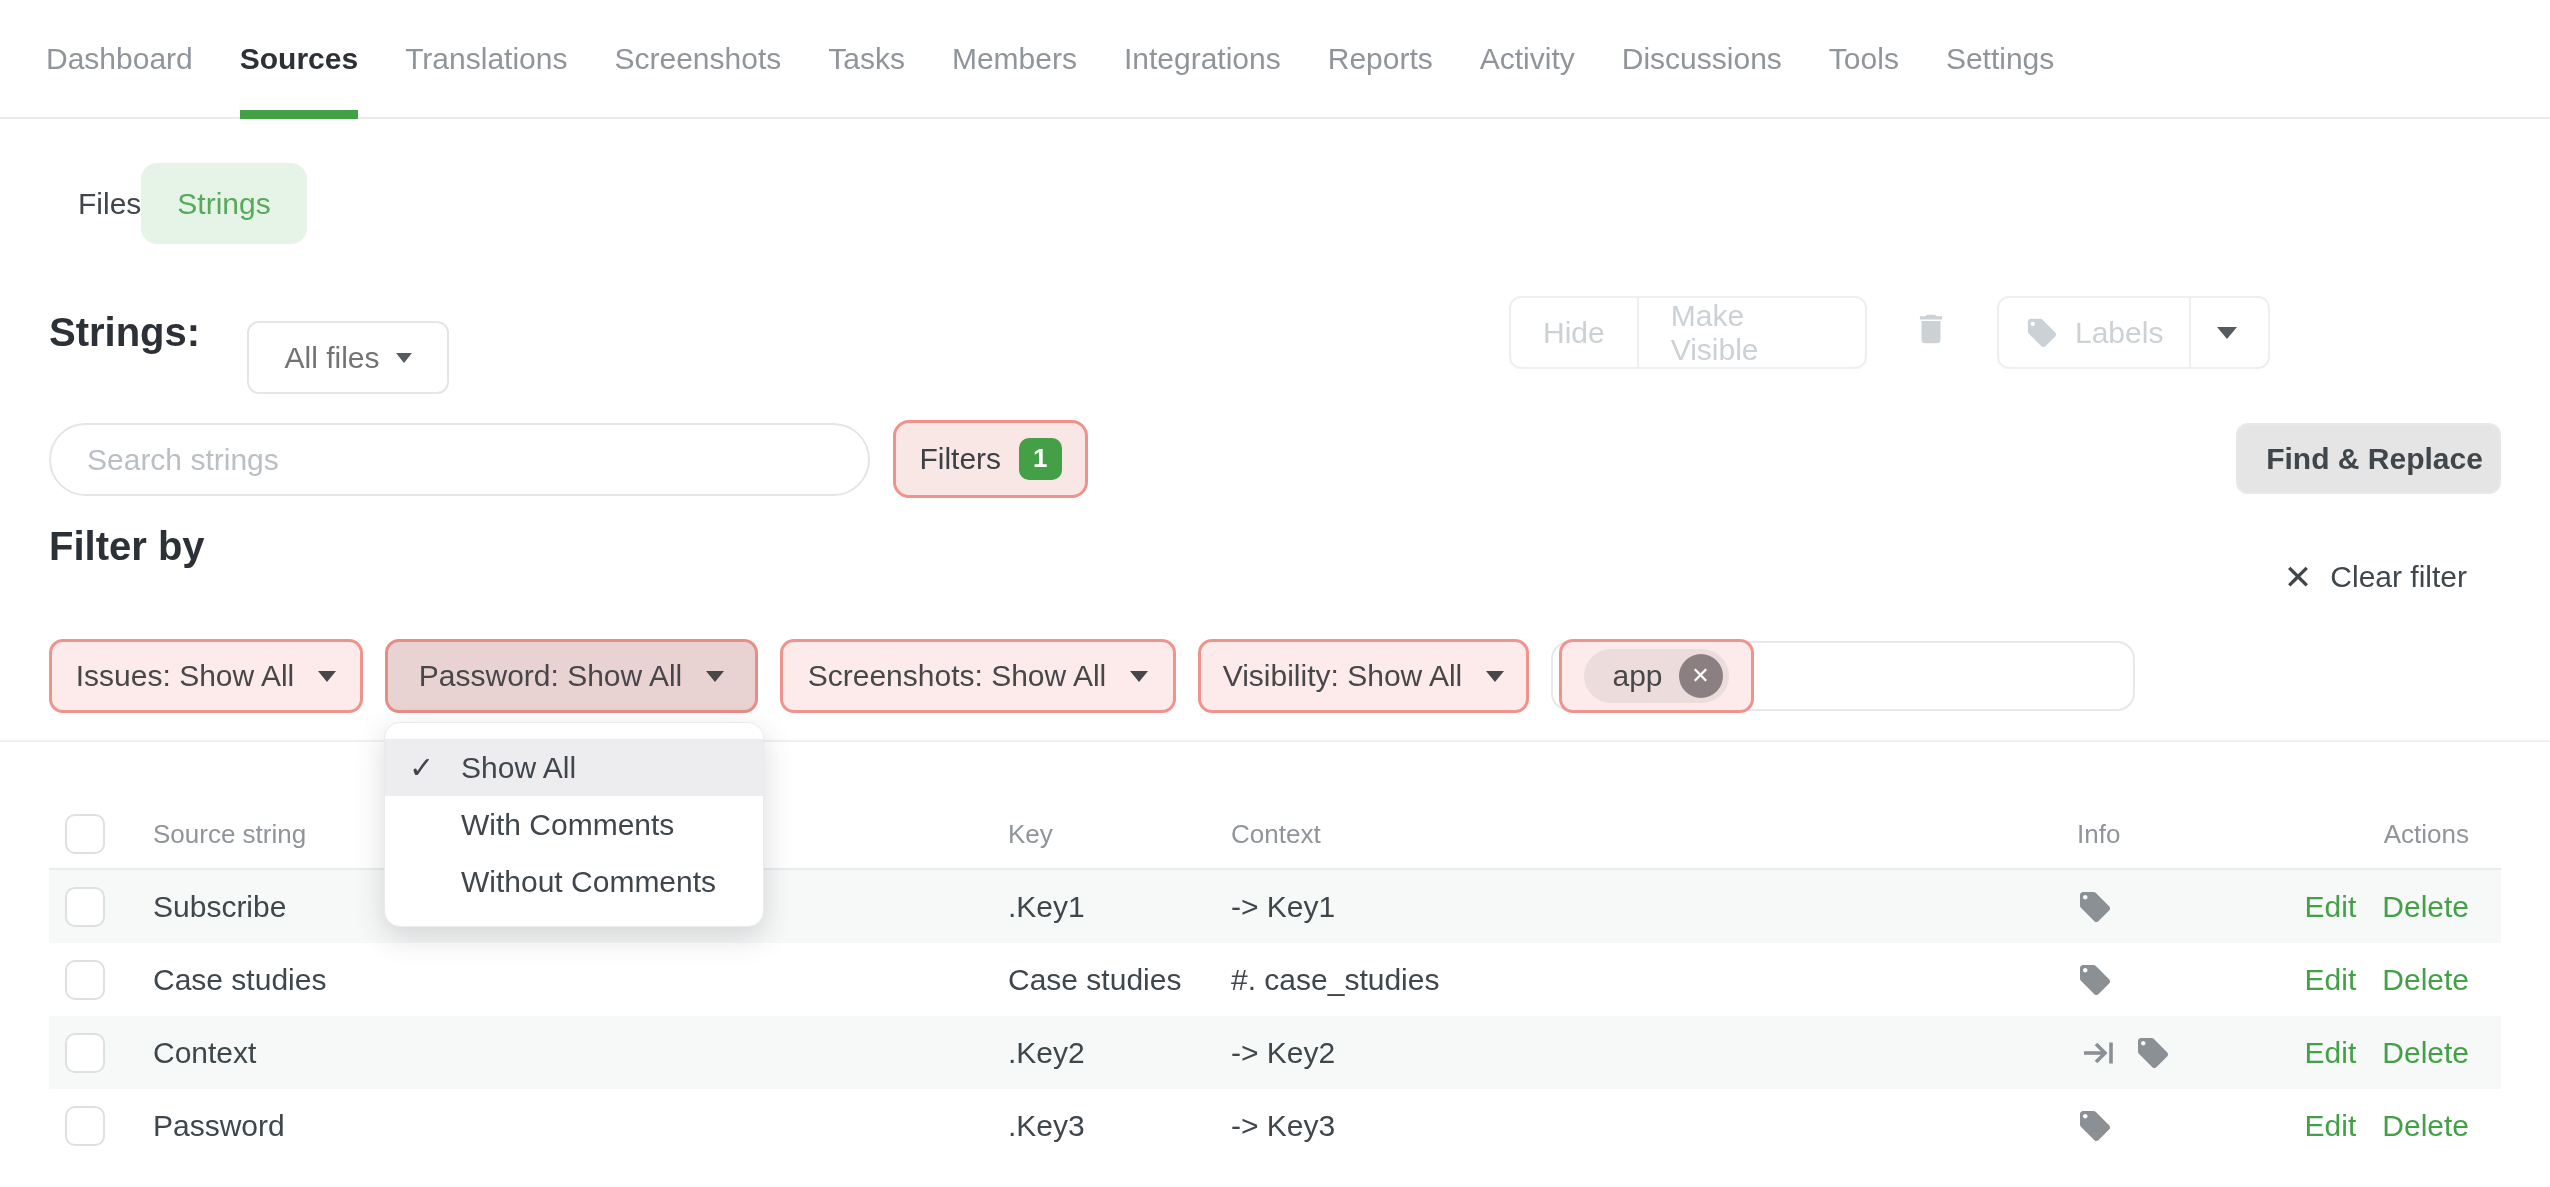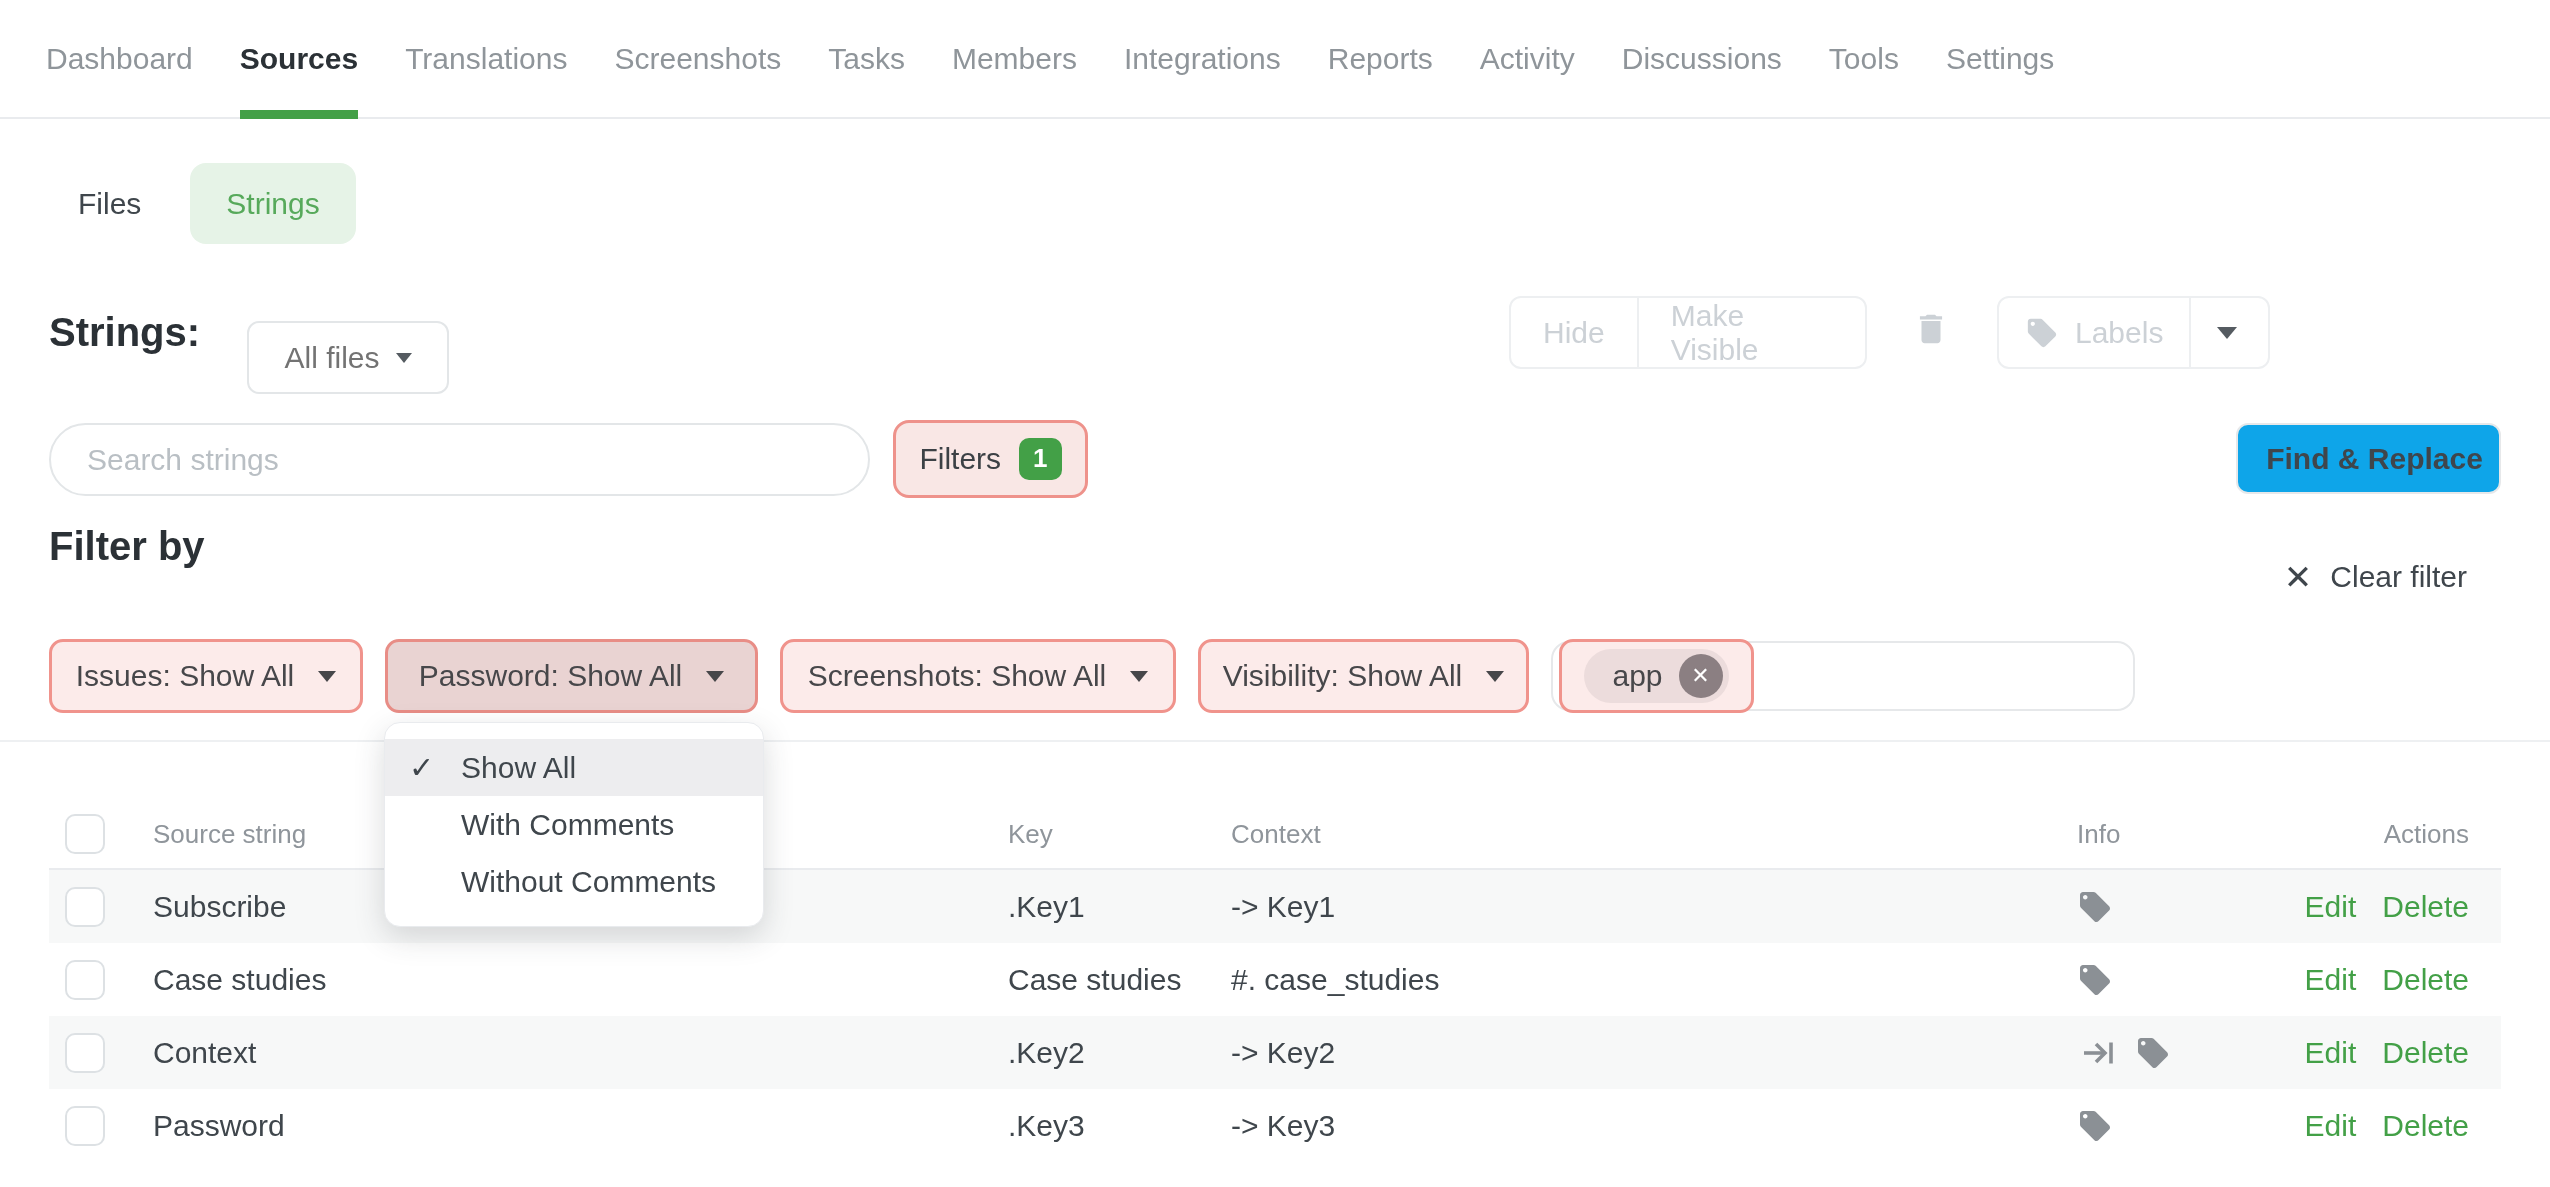--- a/index.html
+++ b/index.html
@@ -7,21 +7,21 @@
           font-family:"Liberation Sans",sans-serif;color:#3f464c;}
 
   
   .topnav{position:absolute;top:0;left:0;right:0;height:117px;border-bottom:2px solid #e9ebee;
           display:flex;align-items:center;padding-left:46px;gap:47px;font-size:30px;color:#8f959a;}
   .topnav .nav-item{position:relative;height:117px;display:flex;align-items:center;cursor:pointer;white-space:nowrap;}
   .topnav .nav-item.active{color:#2b3136;font-weight:600;}
   .topnav .nav-item.active .nav-underline{position:absolute;left:0;right:0;bottom:-2px;height:9px;background:#43a047;}
 
   
-  .subtabs{position:absolute;left:78px;top:163px;height:81px;display:flex;align-items:center;gap:49px;font-size:30px;}
+  .subtabs{position:absolute;left:78px;top:163px;height:81px;display:flex;align-items:center;font-size:30px;}
   .subtab-files{color:#3f464c;cursor:pointer;}
   .subtab-strings{background:#e6f3e7;color:#57a95b;height:81px;display:flex;align-items:center;
                   padding:0 36px;border-radius:16px;cursor:pointer;}
 
   
   .page-title{position:absolute;left:49px;top:310px;font-size:40px;font-weight:700;color:#2b3136;}
   .file-select{position:absolute;left:247px;top:296px;width:202px;height:73px;border:2px solid #e3e6e8;
                border-radius:12px;display:flex;align-items:center;justify-content:center;gap:16px;
                font-size:30px;color:#737373;background:#fff;box-sizing:border-box;cursor:pointer;margin-top:25px;}
   .caret{width:0;height:0;border-left:10px solid transparent;border-right:10px solid transparent;
@@ -43,21 +43,21 @@
                 border-radius:37px;box-sizing:border-box;padding:0 36px;font-size:30px;color:#3f464c;
                 font-family:"Liberation Sans",sans-serif;outline:none;}
   .search-input::placeholder{color:#b9bfc4;}
   .filters-btn{position:absolute;left:893px;top:420px;width:195px;height:78px;background:#f9e7e5;
                border:3px solid #ee928b;border-radius:16px;box-sizing:border-box;display:flex;align-items:center;
                justify-content:center;gap:18px;font-size:30px;color:#3c4145;cursor:pointer;}
   .filters-badge{background:#43a047;color:#fff;font-size:26px;font-weight:700;border-radius:10px;
                  padding:5px 14px;line-height:1.2;}
   .find-replace{position:absolute;left:2236px;top:423px;width:265px;height:71px;border:2px solid #e6e8ea;
                 border-radius:12px;box-sizing:border-box;display:flex;align-items:center;justify-content:center;
-                font-size:30px;font-weight:600;color:#3f464c;background:#0ea5e9;cursor:pointer;padding-left:12px;}
+                font-size:30px;font-weight:600;color:#3f464c;background:#e5e5e5;cursor:pointer;padding-left:12px;}
 
   
   .filter-title{position:absolute;left:49px;top:524px;font-size:40px;font-weight:700;color:#2b3136;}
   .clear-filter{position:absolute;right:83px;top:560px;display:flex;align-items:center;gap:18px;
                 font-size:30px;color:#3f464c;cursor:pointer;}
   .clear-x{font-size:34px;color:#3f464c;line-height:1;}
 
   .chips-row{position:absolute;left:49px;top:639px;display:flex;gap:22px;align-items:flex-start;z-index:5;}
   .chip{height:74px;box-sizing:border-box;border:3px solid #f0938c;background:#fcebea;border-radius:14px;
         display:flex;align-items:center;justify-content:center;gap:24px;font-size:30px;color:#47474a;cursor:pointer;}

